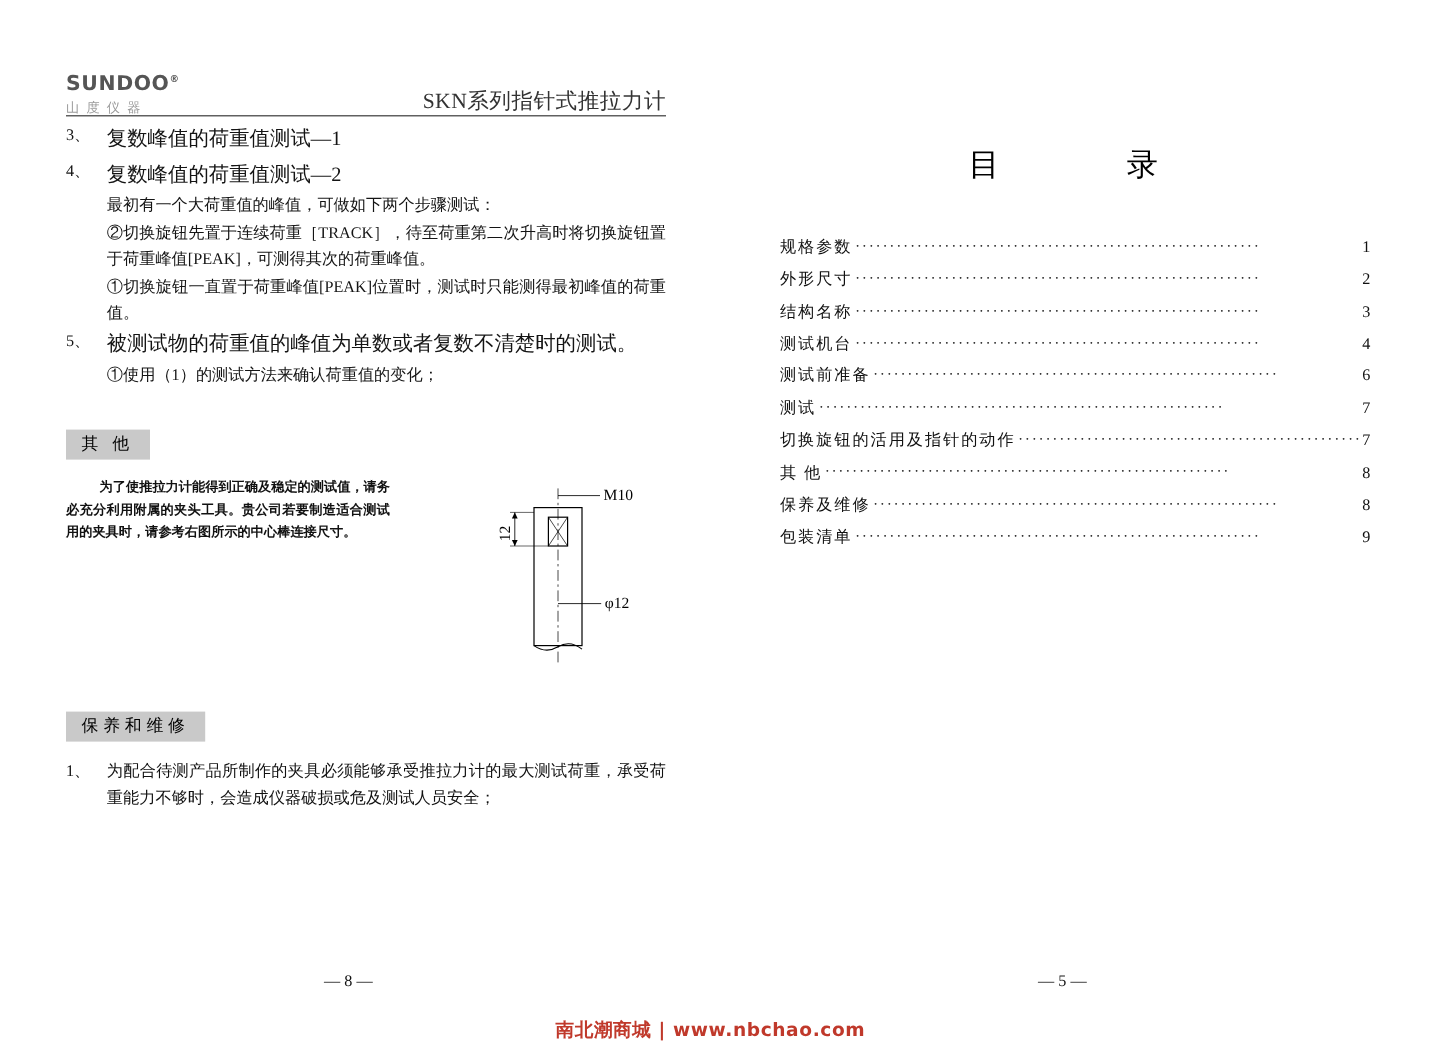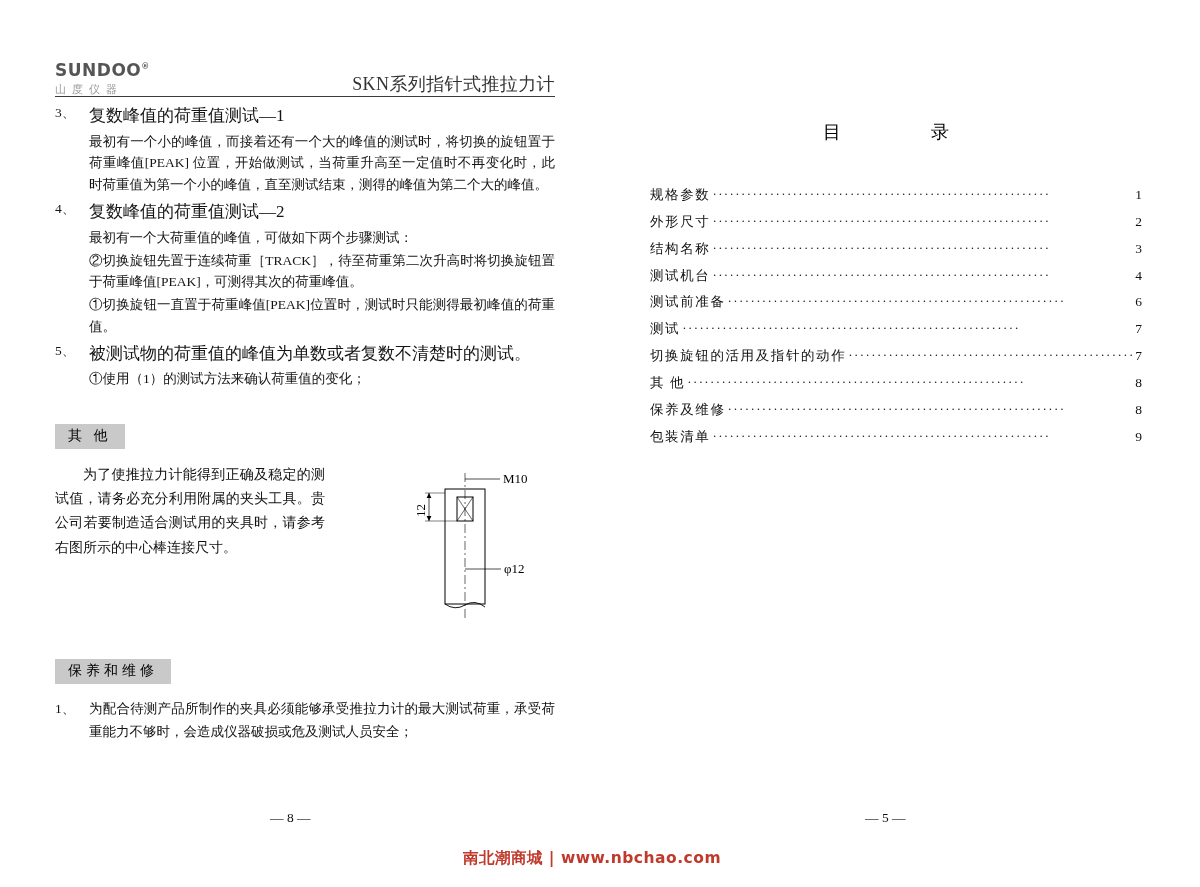--- a/index.html
+++ b/index.html
@@ -131,23 +131,24 @@
   }
 
   
   .other-block {
     position: relative;
     margin-top: 14px;
     min-height: 160px;
   }
   .other-text {
     width: 270px;
-    font-size: 14px;
+    font-size: 11px;
     line-height: 1.72;
     text-align: justify;
+    font-weight: bold;
   }
   .other-text .lead {
     text-indent: 28px;
   }
 
   .figure {
     position: absolute;
     left: 350px;
     top: -4px;
     width: 200px;
@@ -169,21 +170,21 @@
     flex: 0 0 34px;
   }
   .maint-body {
     flex: 1 1 auto;
     text-align: justify;
   }
 
   
   .toc-title {
     text-align: center;
-    font-size: 18px;
+    font-size: 26px;
     letter-spacing: 18px;
     margin-top: 60px;
     margin-bottom: 44px;
     color: #000000;
   }
   .toc-list {
     padding-left: 10px;
     padding-right: 8px;
   }
   .toc-row {
@@ -265,21 +266,20 @@
       <div class="header-title">SKN系列指针式推拉力计</div>
       <div class="header-rule"></div>
     </div>
 
     <div class="body-text">
 
       <div class="item">
         <div class="item-num">3、</div>
         <div class="item-body">
           <div class="item-title">复数峰值的荷重值测试—1</div>
-          <div class="para">最初有一个小的峰值，而接着还有一个大的峰值的测试时，将切换的旋钮置于荷重峰值[PEAK] 位置，开始做测试，当荷重升高至一定值时不再变化时，此时荷重值为第一个小的峰值，直至测试结束，测得的峰值为第二个大的峰值。</div>
         </div>
       </div>
 
       <div class="item">
         <div class="item-num">4、</div>
         <div class="item-body">
           <div class="item-title">复数峰值的荷重值测试—2</div>
           <div class="para">最初有一个大荷重值的峰值，可做如下两个步骤测试：</div>
           <div class="para">②切换旋钮先置于连续荷重［TRACK］，待至荷重第二次升高时将切换旋钮置于荷重峰值[PEAK]，可测得其次的荷重峰值。</div>
           <div class="para">①切换旋钮一直置于荷重峰值[PEAK]位置时，测试时只能测得最初峰值的荷重值。</div>

